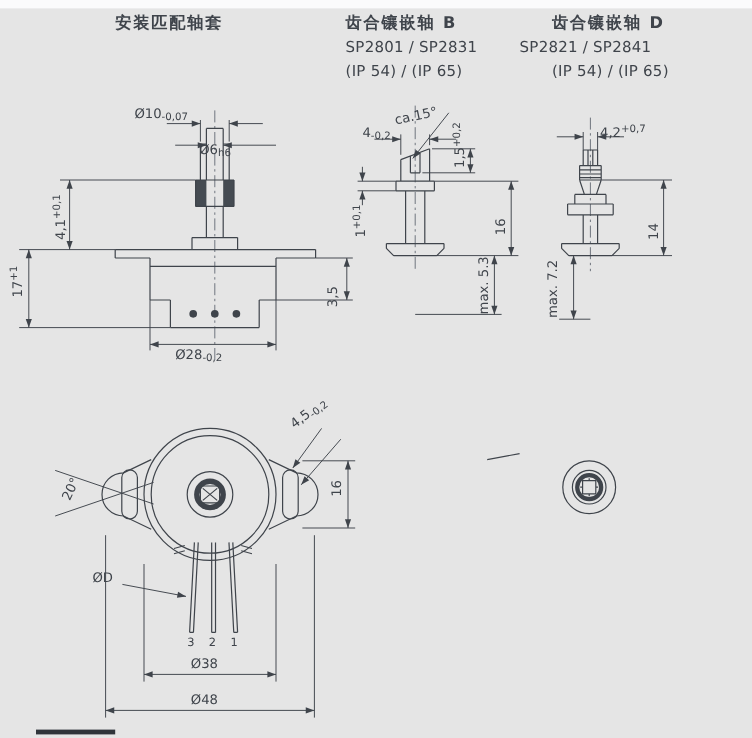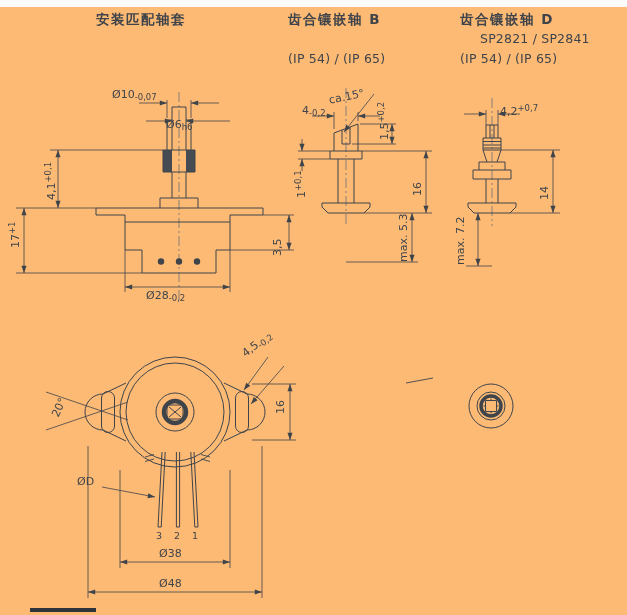--- a/index.html
+++ b/index.html
@@ -1,18 +1,18 @@
 <!DOCTYPE html>
 <html><head>
 <meta charset="utf-8">
 <style>
   *{margin:0;padding:0;box-sizing:border-box}
   html,body{width:627px;height:615px}
   body{position:relative;background:#ffffff;font-family:"DejaVu Sans","Liberation Sans",sans-serif;overflow:hidden}
-  .stage{position:absolute;left:0;top:0;width:627px;height:615px;background:#fdba74}
+  .stage{position:absolute;left:0;top:0;width:627px;height:615px;background:#e5e5e5}
   .topstrip{position:absolute;left:0;top:0;width:627px;height:7px;background:#fbfbfc}
   svg.art{position:absolute;left:0;top:0}
   .lbl{position:absolute;color:#3f444b;white-space:nowrap;line-height:1.15}
   .hdr-title{font-weight:bold;font-size:13.5px;letter-spacing:1.5px}
   .hdr-line{font-size:12.5px;letter-spacing:.2px}
   .dim{position:absolute;color:#3f444b;font-size:11px;white-space:nowrap;line-height:1}
   .dim .tol{font-size:8.5px}
   .sup{vertical-align:4px}
   .sub{vertical-align:-2px}
   .rot{transform:rotate(-90deg);transform-origin:0 0}
@@ -114,24 +114,25 @@
       <path d="M485.5 400.5 H496.5 V411.5 H485.5 Z M491 398.5 V400.5 M491 411.5 V413.5 M483.5 406 H485.5 M496.5 406 H498.5"></path>
       <path stroke-width="0.9" d="M406 383 L433 378"></path>
     </g>
 
     <rect x="30" y="608" width="66" height="4" fill="#2f343a" stroke="none"></rect>
   </svg>
 
   <div class="lbl hdr-title" style="left:96px;top:12px">安装匹配轴套</div>
 
   <div class="lbl hdr-title" style="left:288px;top:12px">齿合镶嵌轴 B</div>
+  <div class="lbl hdr-line" style="left:288px;top:32px">SP2801 / SP2831</div>
   <div class="lbl hdr-line" style="left:288px;top:52px">(IP 54) / (IP 65)</div>
 
   <div class="lbl hdr-title" style="left:460px;top:12px">齿合镶嵌轴 D</div>
-  <div class="lbl hdr-line" style="left:480px;top:32px">SP2821 / SP2841</div>
+  <div class="lbl hdr-line" style="left:433px;top:32px">SP2821 / SP2841</div>
   <div class="lbl hdr-line" style="left:460px;top:52px">(IP 54) / (IP 65)</div>
 
   <div class="dim" style="left:112px;top:89px">
     <span>Ø10</span><span class="tol sub">-0,07</span>
   </div>
   <div class="dim" style="left:166px;top:119px">
     <span>Ø6</span><span class="tol sub">h6</span>
   </div>
   <div class="dim rot" style="left:44px;top:200px">
     <span>4,1</span><span class="tol sup">+0,1</span>

